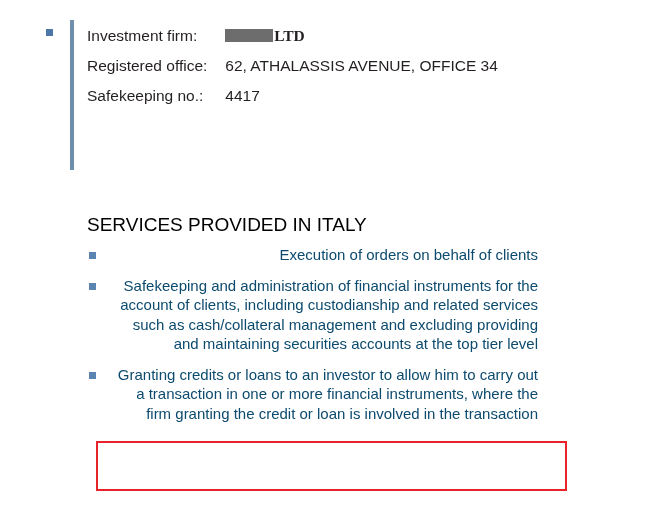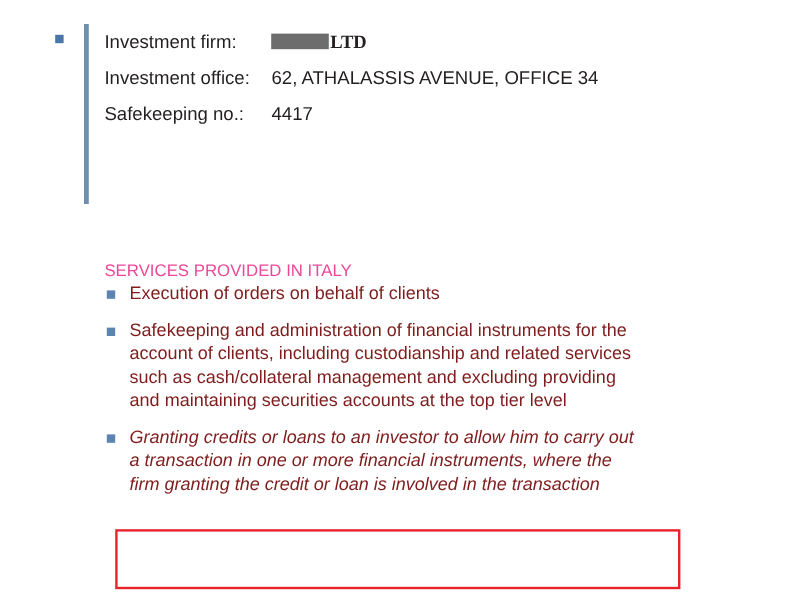--- a/index.html
+++ b/index.html
@@ -79,50 +79,51 @@
   }
 
   
   .services {
     position: absolute;
     left: 87px;
     top: 215px;
     width: 500px;
   }
   .services-title {
-    font-size: 14px;
+    font-size: 19px;
     line-height: 20px;
-    color: #ec4899;
+    color: #000000;
+    margin-bottom: 10px;
   }
 
   ul.svc-list {
     list-style: none;
     margin: 0;
     padding: 0;
   }
   ul.svc-list > li {
     position: relative;
     padding-left: 21px;
     margin-bottom: 11px;
     font-size: 15px;
     line-height: 19.5px;
-    color: #7f1d1d;
+    color: #0c4a6e;
     max-width: 430px;
+    text-align: right;
   }
   ul.svc-list > li .sq {
     position: absolute;
     left: 2px;
     top: 7px;
     width: 7px;
     height: 7px;
     background: #5b84b1;
   }
   ul.svc-list > li.last {
     margin-bottom: 0;
-    font-style: italic;
   }
 
   
   .highlight-box {
     position: absolute;
     left: 96px;
     top: 441px;
     width: 471px;
     height: 50px;
     border: 2px solid #e8232a;
@@ -139,21 +140,21 @@
     <div class="info-bullet"></div>
     <div class="info-rule"></div>
 
     <table class="info-table">
       <tbody>
           <tr>
         <td class="label">Investment firm:</td>
         <td><span class="redacted"></span><span class="bold">LTD</span></td>
       </tr>
       <tr>
-        <td class="label">Investment office:</td>
+        <td class="label">Registered office:</td>
         <td>62, ATHALASSIS AVENUE, OFFICE 34</td>
       </tr>
       <tr>
         <td class="label">Safekeeping no.:</td>
         <td>4417</td>
       </tr>
     </tbody>
       </table>
   </div>
 

